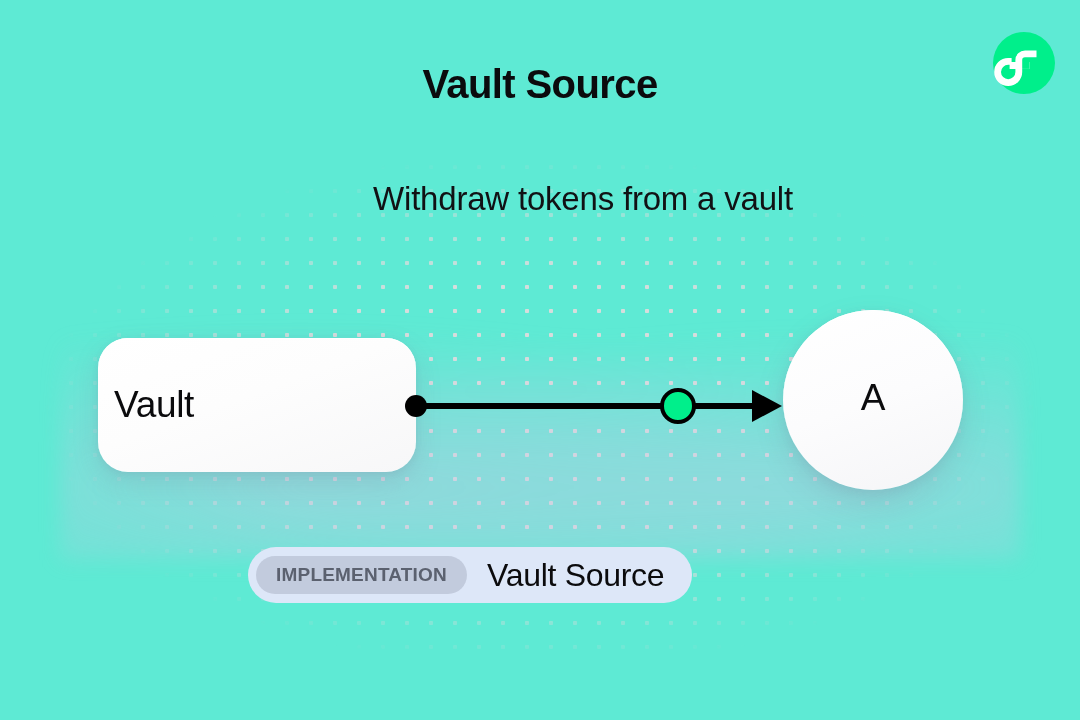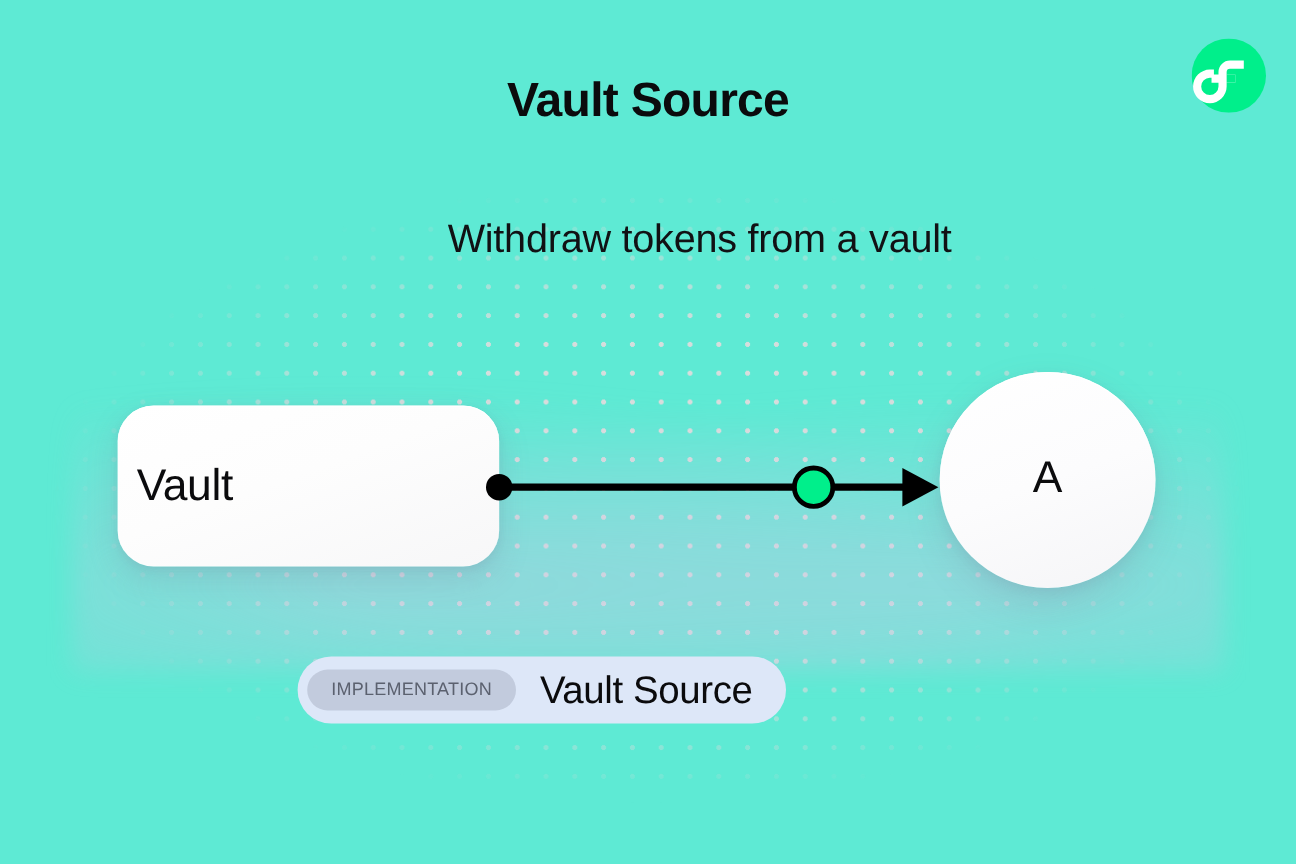--- a/index.html
+++ b/index.html
@@ -167,22 +167,22 @@
     padding: 0 28px 0 8px;
     display: flex;
     align-items: center;
     gap: 20px;
     background: #dde7f8;
     border-radius: 28px;
   }
   #impl-badge .impl-chip {
     background: #c2cbdd;
     color: #5b616f;
-    font-size: 15px;
-    font-weight: 400;
+    font-size: 19px;
+    font-weight: 700;
     letter-spacing: 0.2px;
     padding: 9px 20px 10px 20px;
     border-radius: 22px;
     line-height: 1;
   }
   #impl-badge .impl-name {
     font-size: 32px;
     font-weight: 400;
     color: #0b0b0d;
     letter-spacing: -0.3px;

